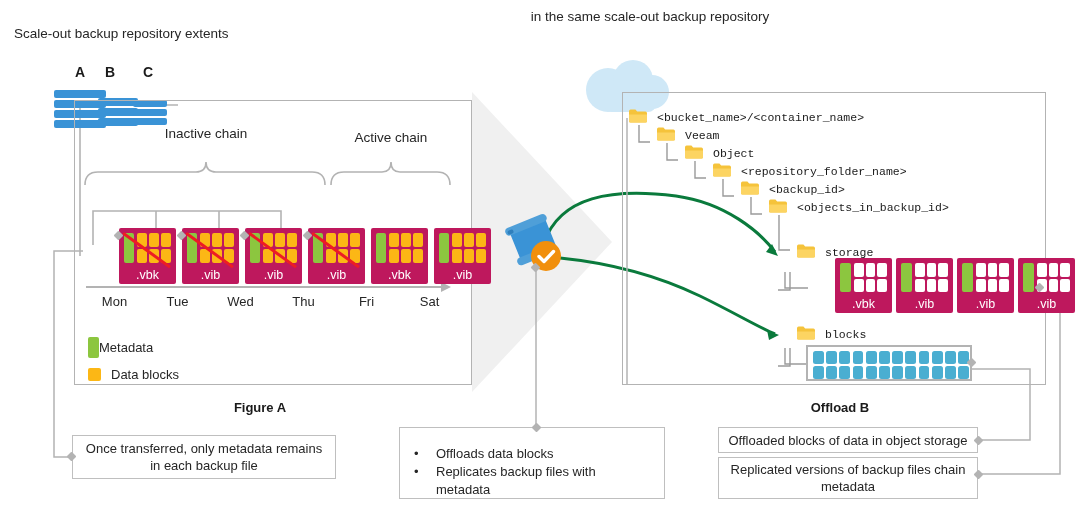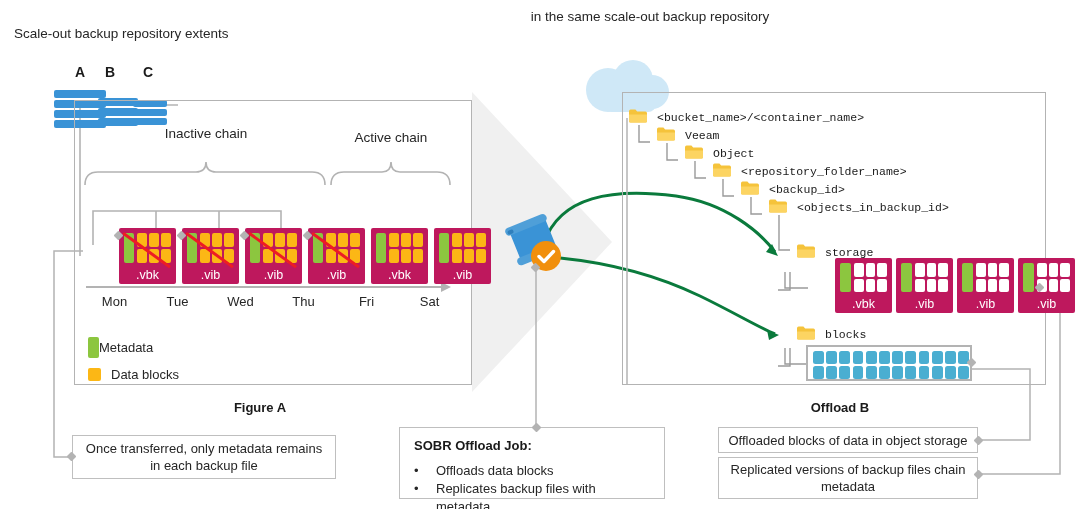--- a/index.html
+++ b/index.html
@@ -427,21 +427,20 @@
 <div class="dot" style="left:1036px;top:284px;"></div>
 
 <div class="abs figlbl" style="left:760px;top:400px;width:160px;">Offload B</div>
 
 <div class="callout" style="left:72px;top:435px;width:264px;height:44px;padding:14px 12px;">
   <span>Once transferred, only metadata remains in each backup file</span>
 </div>
 <div class="dot" style="left:68px;top:453px;"></div>
 
 <div class="callout left" style="left:399px;top:427px;width:266px;height:72px;padding:9px 14px;">
-  <div class="sobr-h">SOBR Offload Job:</div>
   <div style="height:8px;"></div>
   <div id="sobrbullets">
       <div class="bul">
         <span class="d">•</span>
         <span>Offloads data blocks</span>
       </div>
       <div class="bul">
         <span class="d">•</span>
         <span>Replicates backup files with metadata</span>
       </div>

